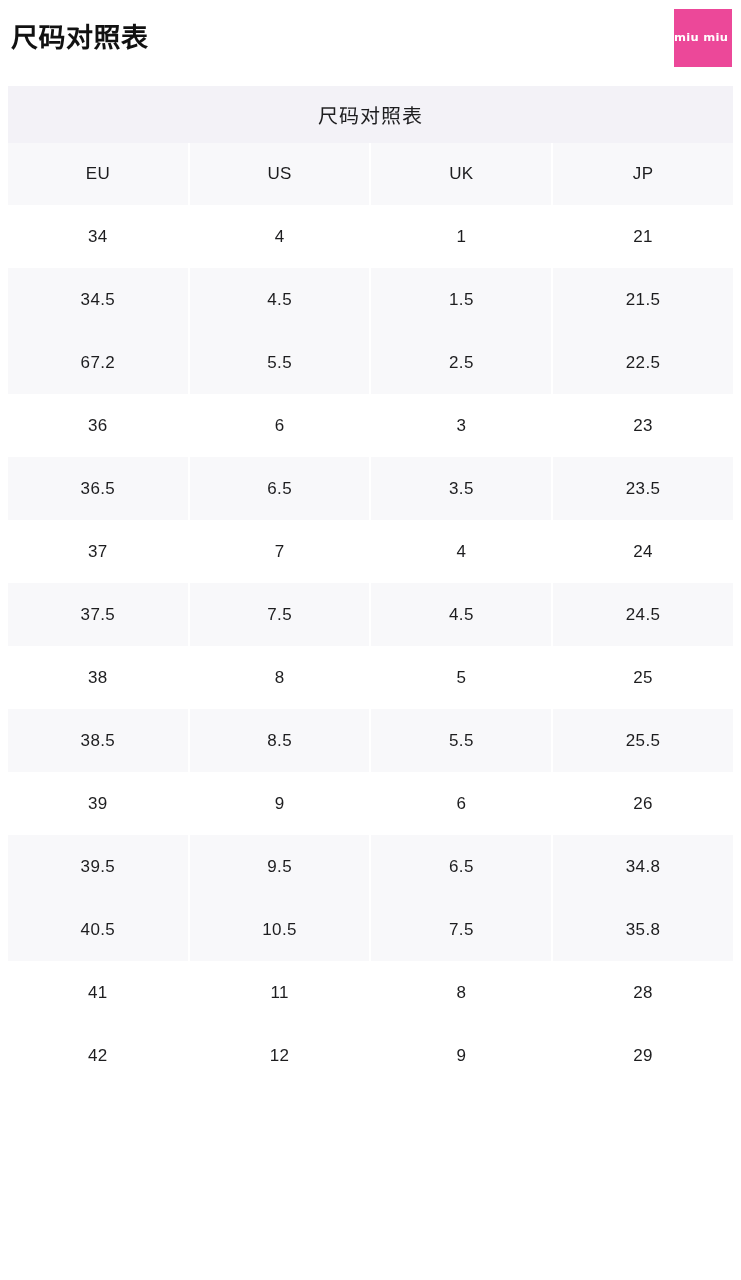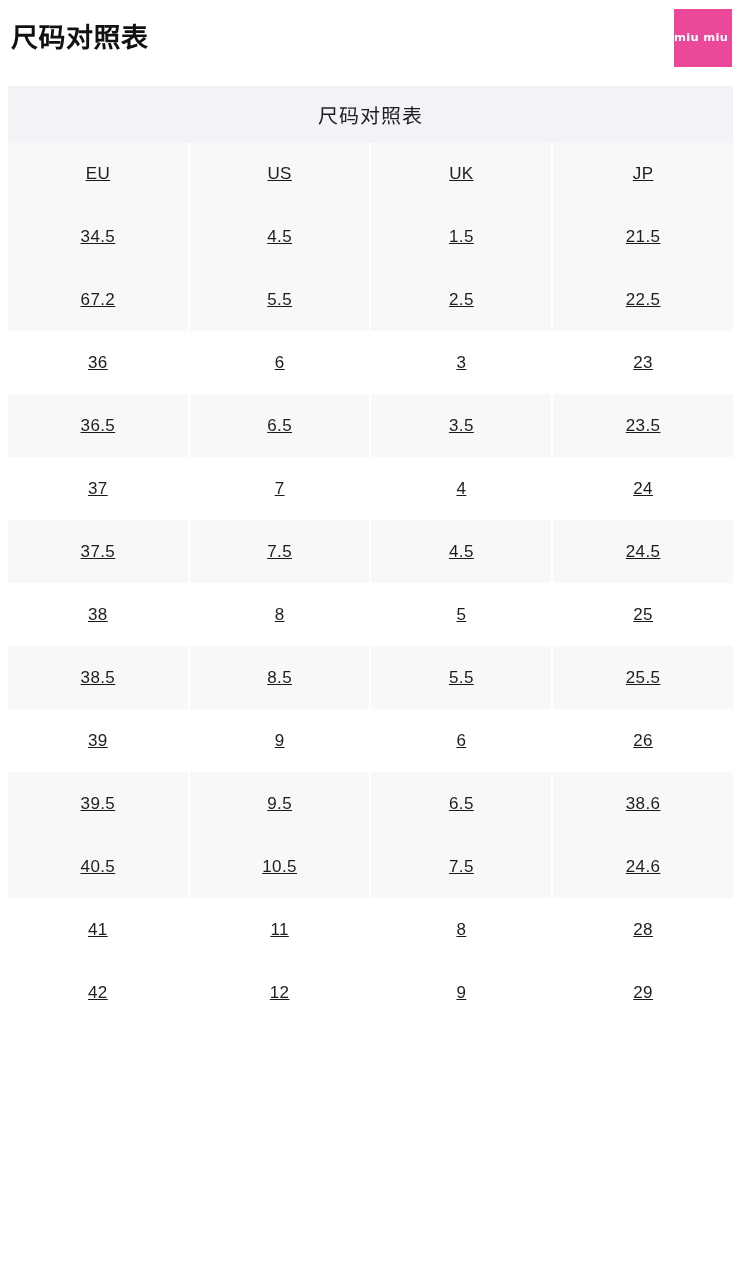--- a/index.html
+++ b/index.html
@@ -81,21 +81,20 @@
     font-size: 20px;
     font-weight: 400;
     color: #1d1d1f;
     letter-spacing: 1px;
   }
 
   table.size-table {
     width: 100%;
     border-collapse: collapse;
     table-layout: fixed;
-    text-decoration: underline;
   }
 
   table.size-table th,
   table.size-table td {
     width: 25%;
     height: 63px;
     text-align: center;
     vertical-align: middle;
     font-size: 17px;
     font-weight: 400;
@@ -141,20 +140,26 @@
     <table class="size-table">
       <thead>
         <tr id="header-row">
             <th>EU</th>
             <th>US</th>
             <th>UK</th>
             <th>JP</th>
           </tr>
       </thead>
       <tbody id="table-body">
+          <tr class="row-even">
+            <td>34</td>
+            <td>4</td>
+            <td>1</td>
+            <td>21</td>
+          </tr>
           <tr class="row-odd">
             <td>34.5</td>
             <td>4.5</td>
             <td>1.5</td>
             <td>21.5</td>
           </tr>
           <tr class="row-odd">
             <td>67.2</td>
             <td>5.5</td>
             <td>2.5</td>
@@ -199,27 +204,27 @@
           <tr class="row-even">
             <td>39</td>
             <td>9</td>
             <td>6</td>
             <td>26</td>
           </tr>
           <tr class="row-odd">
             <td>39.5</td>
             <td>9.5</td>
             <td>6.5</td>
-            <td>38.6</td>
+            <td>34.8</td>
           </tr>
           <tr class="row-odd">
             <td>40.5</td>
             <td>10.5</td>
             <td>7.5</td>
-            <td>24.6</td>
+            <td>35.8</td>
           </tr>
           <tr class="row-even">
             <td>41</td>
             <td>11</td>
             <td>8</td>
             <td>28</td>
           </tr>
           <tr class="row-even">
             <td>42</td>
             <td>12</td>

